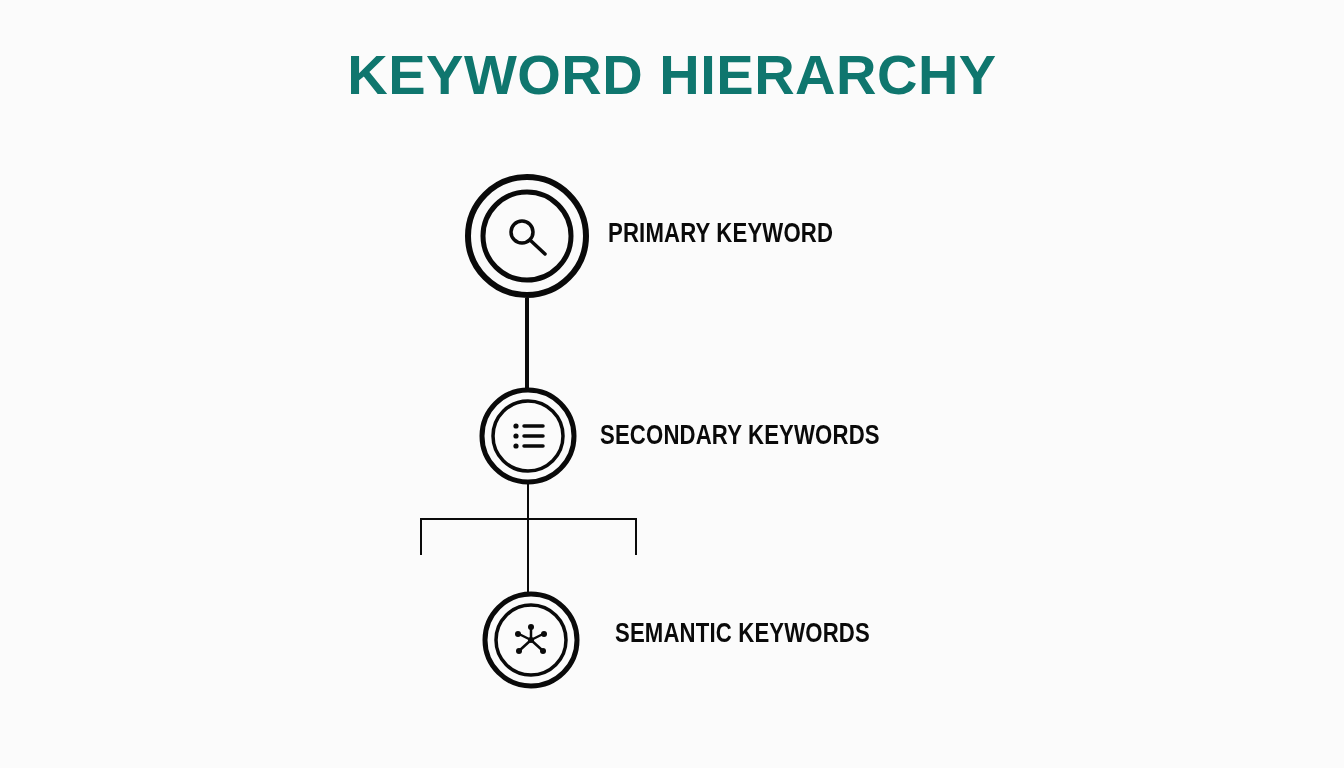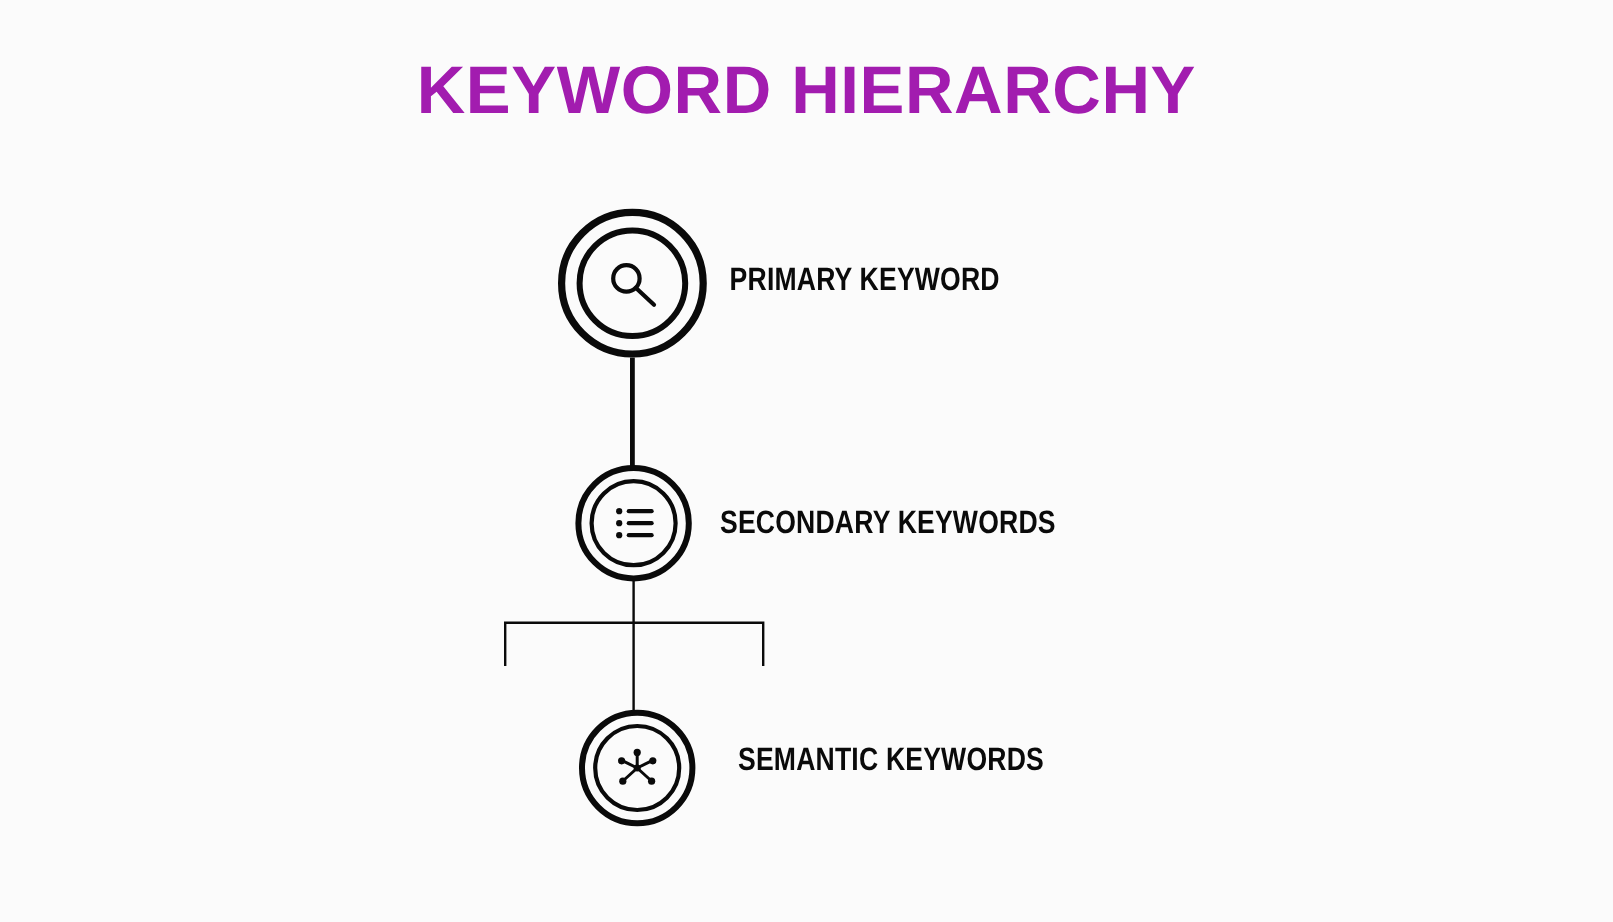--- a/index.html
+++ b/index.html
@@ -1,17 +1,17 @@
 <!DOCTYPE html>
 <html><head>
 <meta charset="utf-8">
 <style>
   html, body { margin:0; padding:0; }
   body { width:1344px; height:768px; background:#fbfbfb; position:relative; overflow:hidden; font-family:"Liberation Sans", sans-serif; }
-  .title { position:absolute; left:0; width:1344px; top:42px; text-align:center; font-family:"Liberation Sans", sans-serif; font-weight:bold; font-size:56px; letter-spacing:0.5px; color:#a21caf; }
+  .title { position:absolute; left:0; width:1344px; top:42px; text-align:center; font-family:"Liberation Sans", sans-serif; font-weight:bold; font-size:56px; letter-spacing:0.5px; color:#0f766e; }
   svg.diagram { position:absolute; left:0; top:0; }
   .label { position:absolute; font-family:"Liberation Sans", sans-serif; font-weight:bold; font-size:27px; color:#0a0a0a; transform:scaleX(0.82); transform-origin:left center; white-space:nowrap; letter-spacing:0.2px; }
 </style>
 </head>
 <body>
 
 <div class="title">KEYWORD HIERARCHY</div>
 
 <svg class="diagram" width="1344" height="768" viewBox="0 0 1344 768">
 

